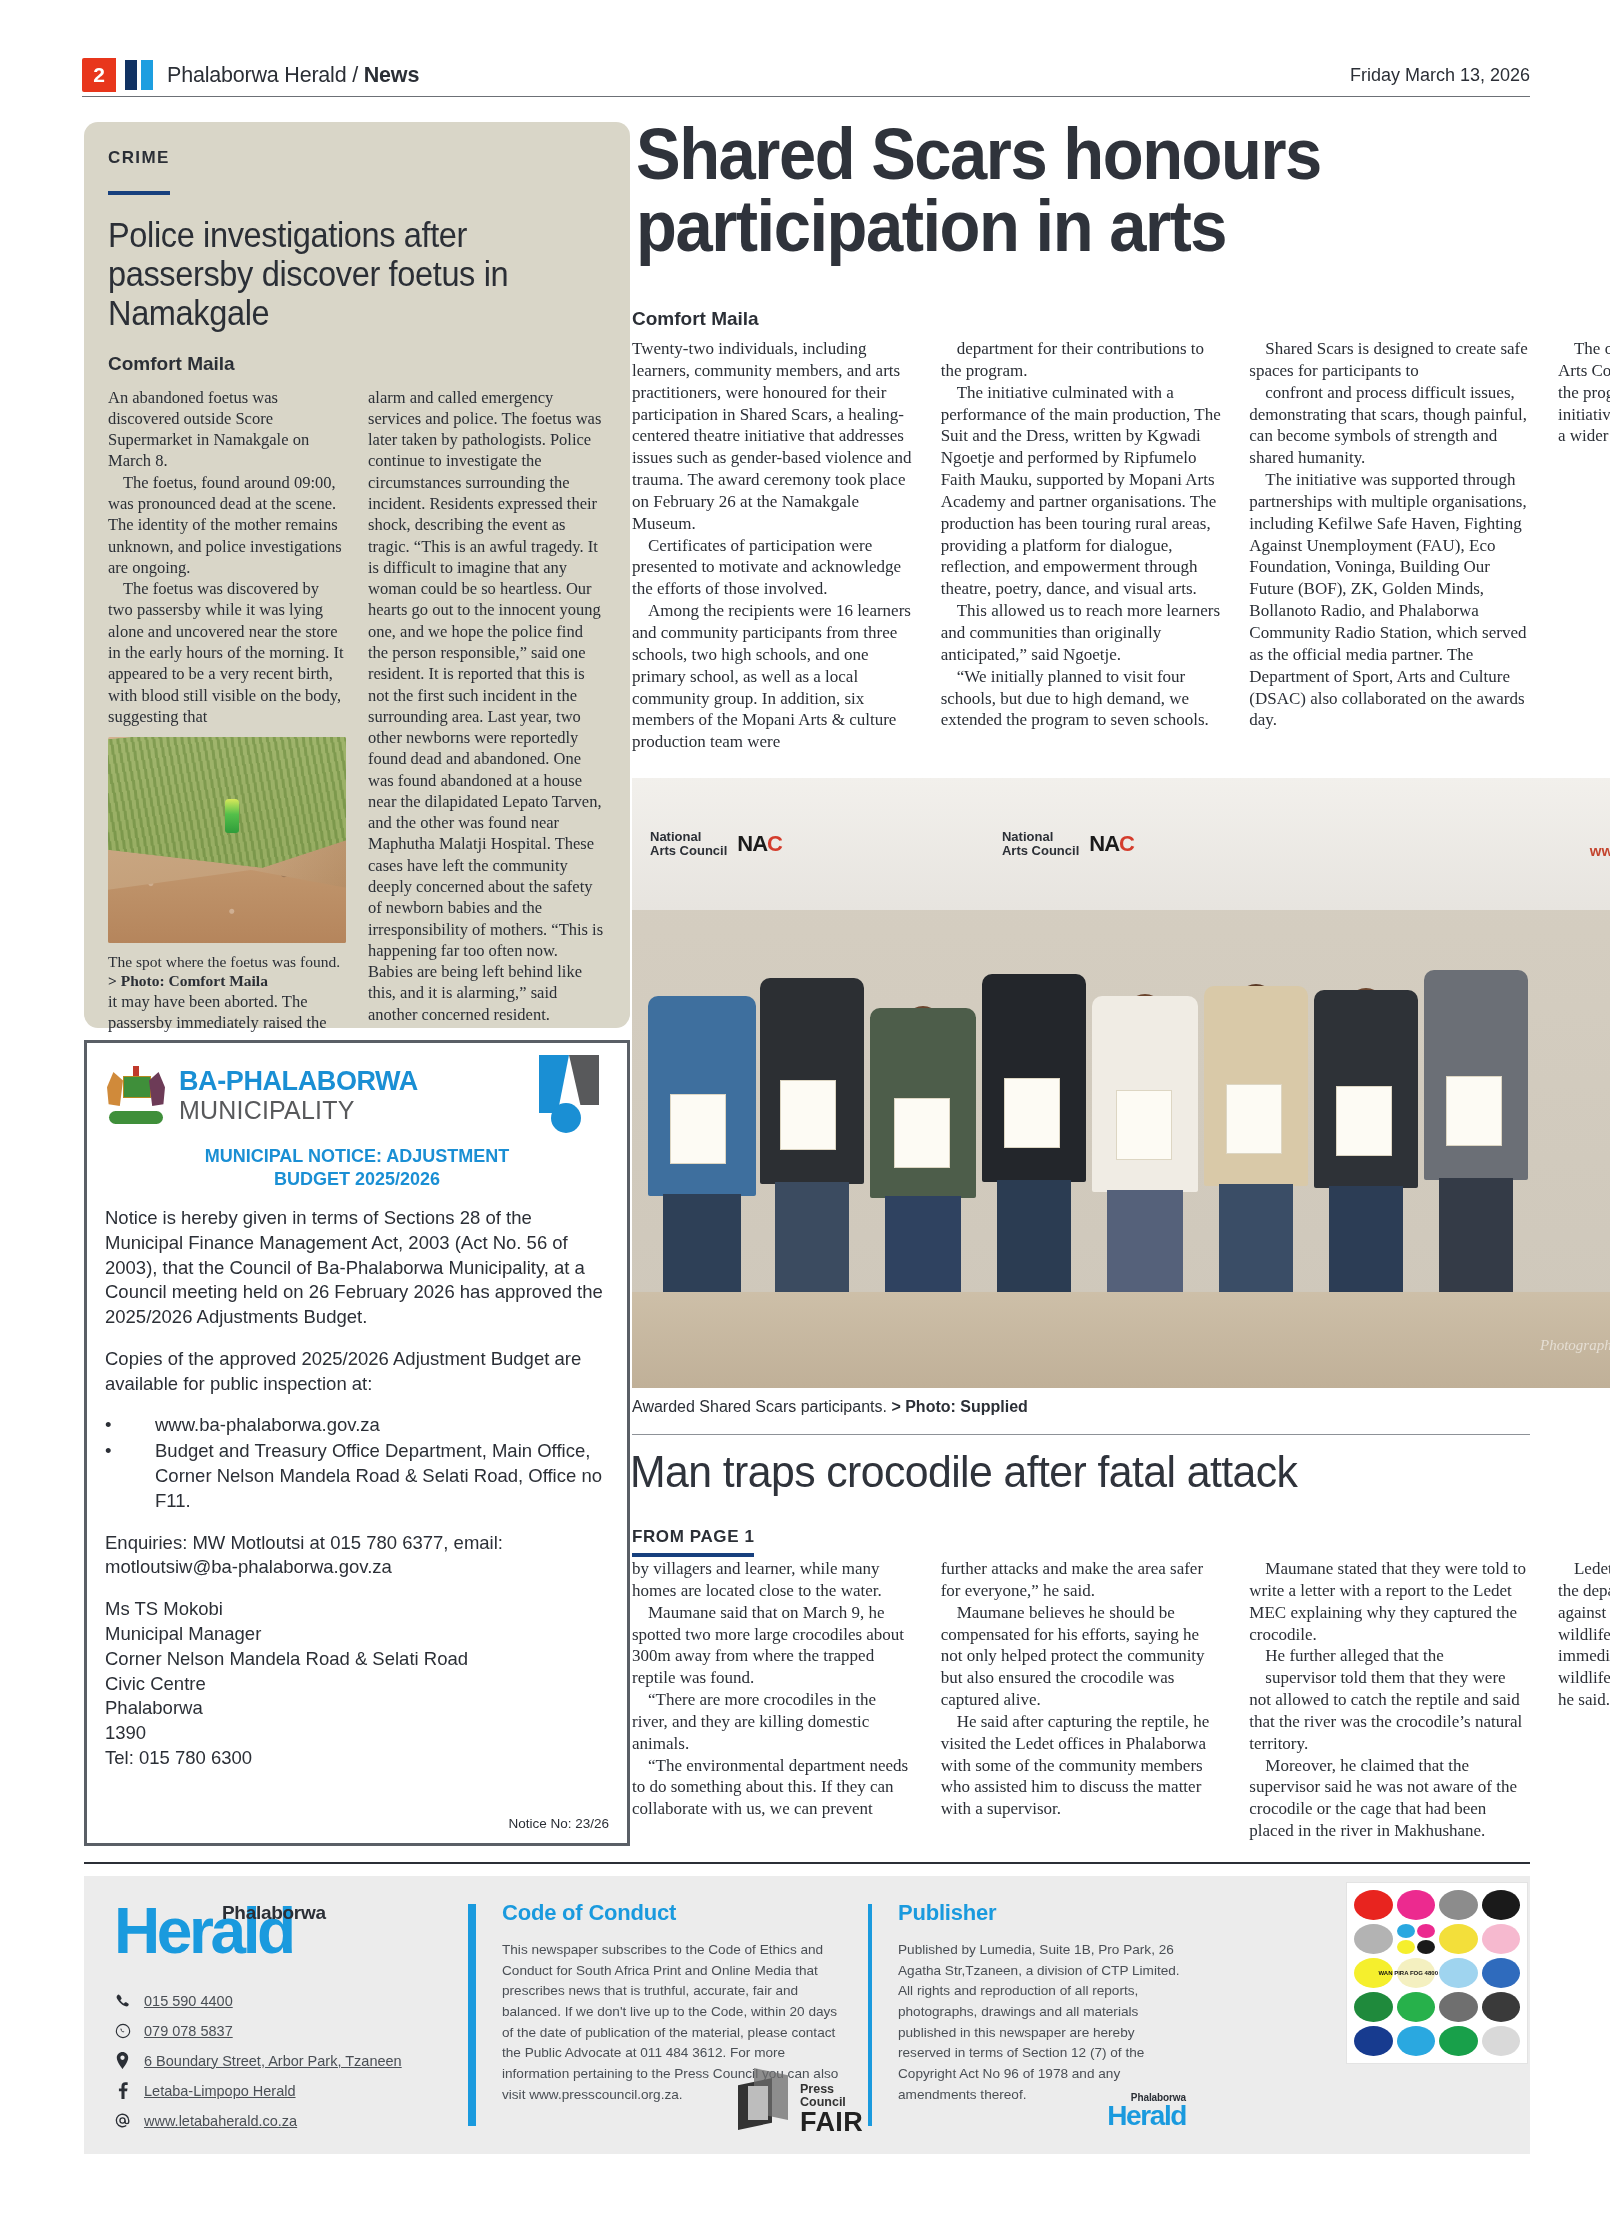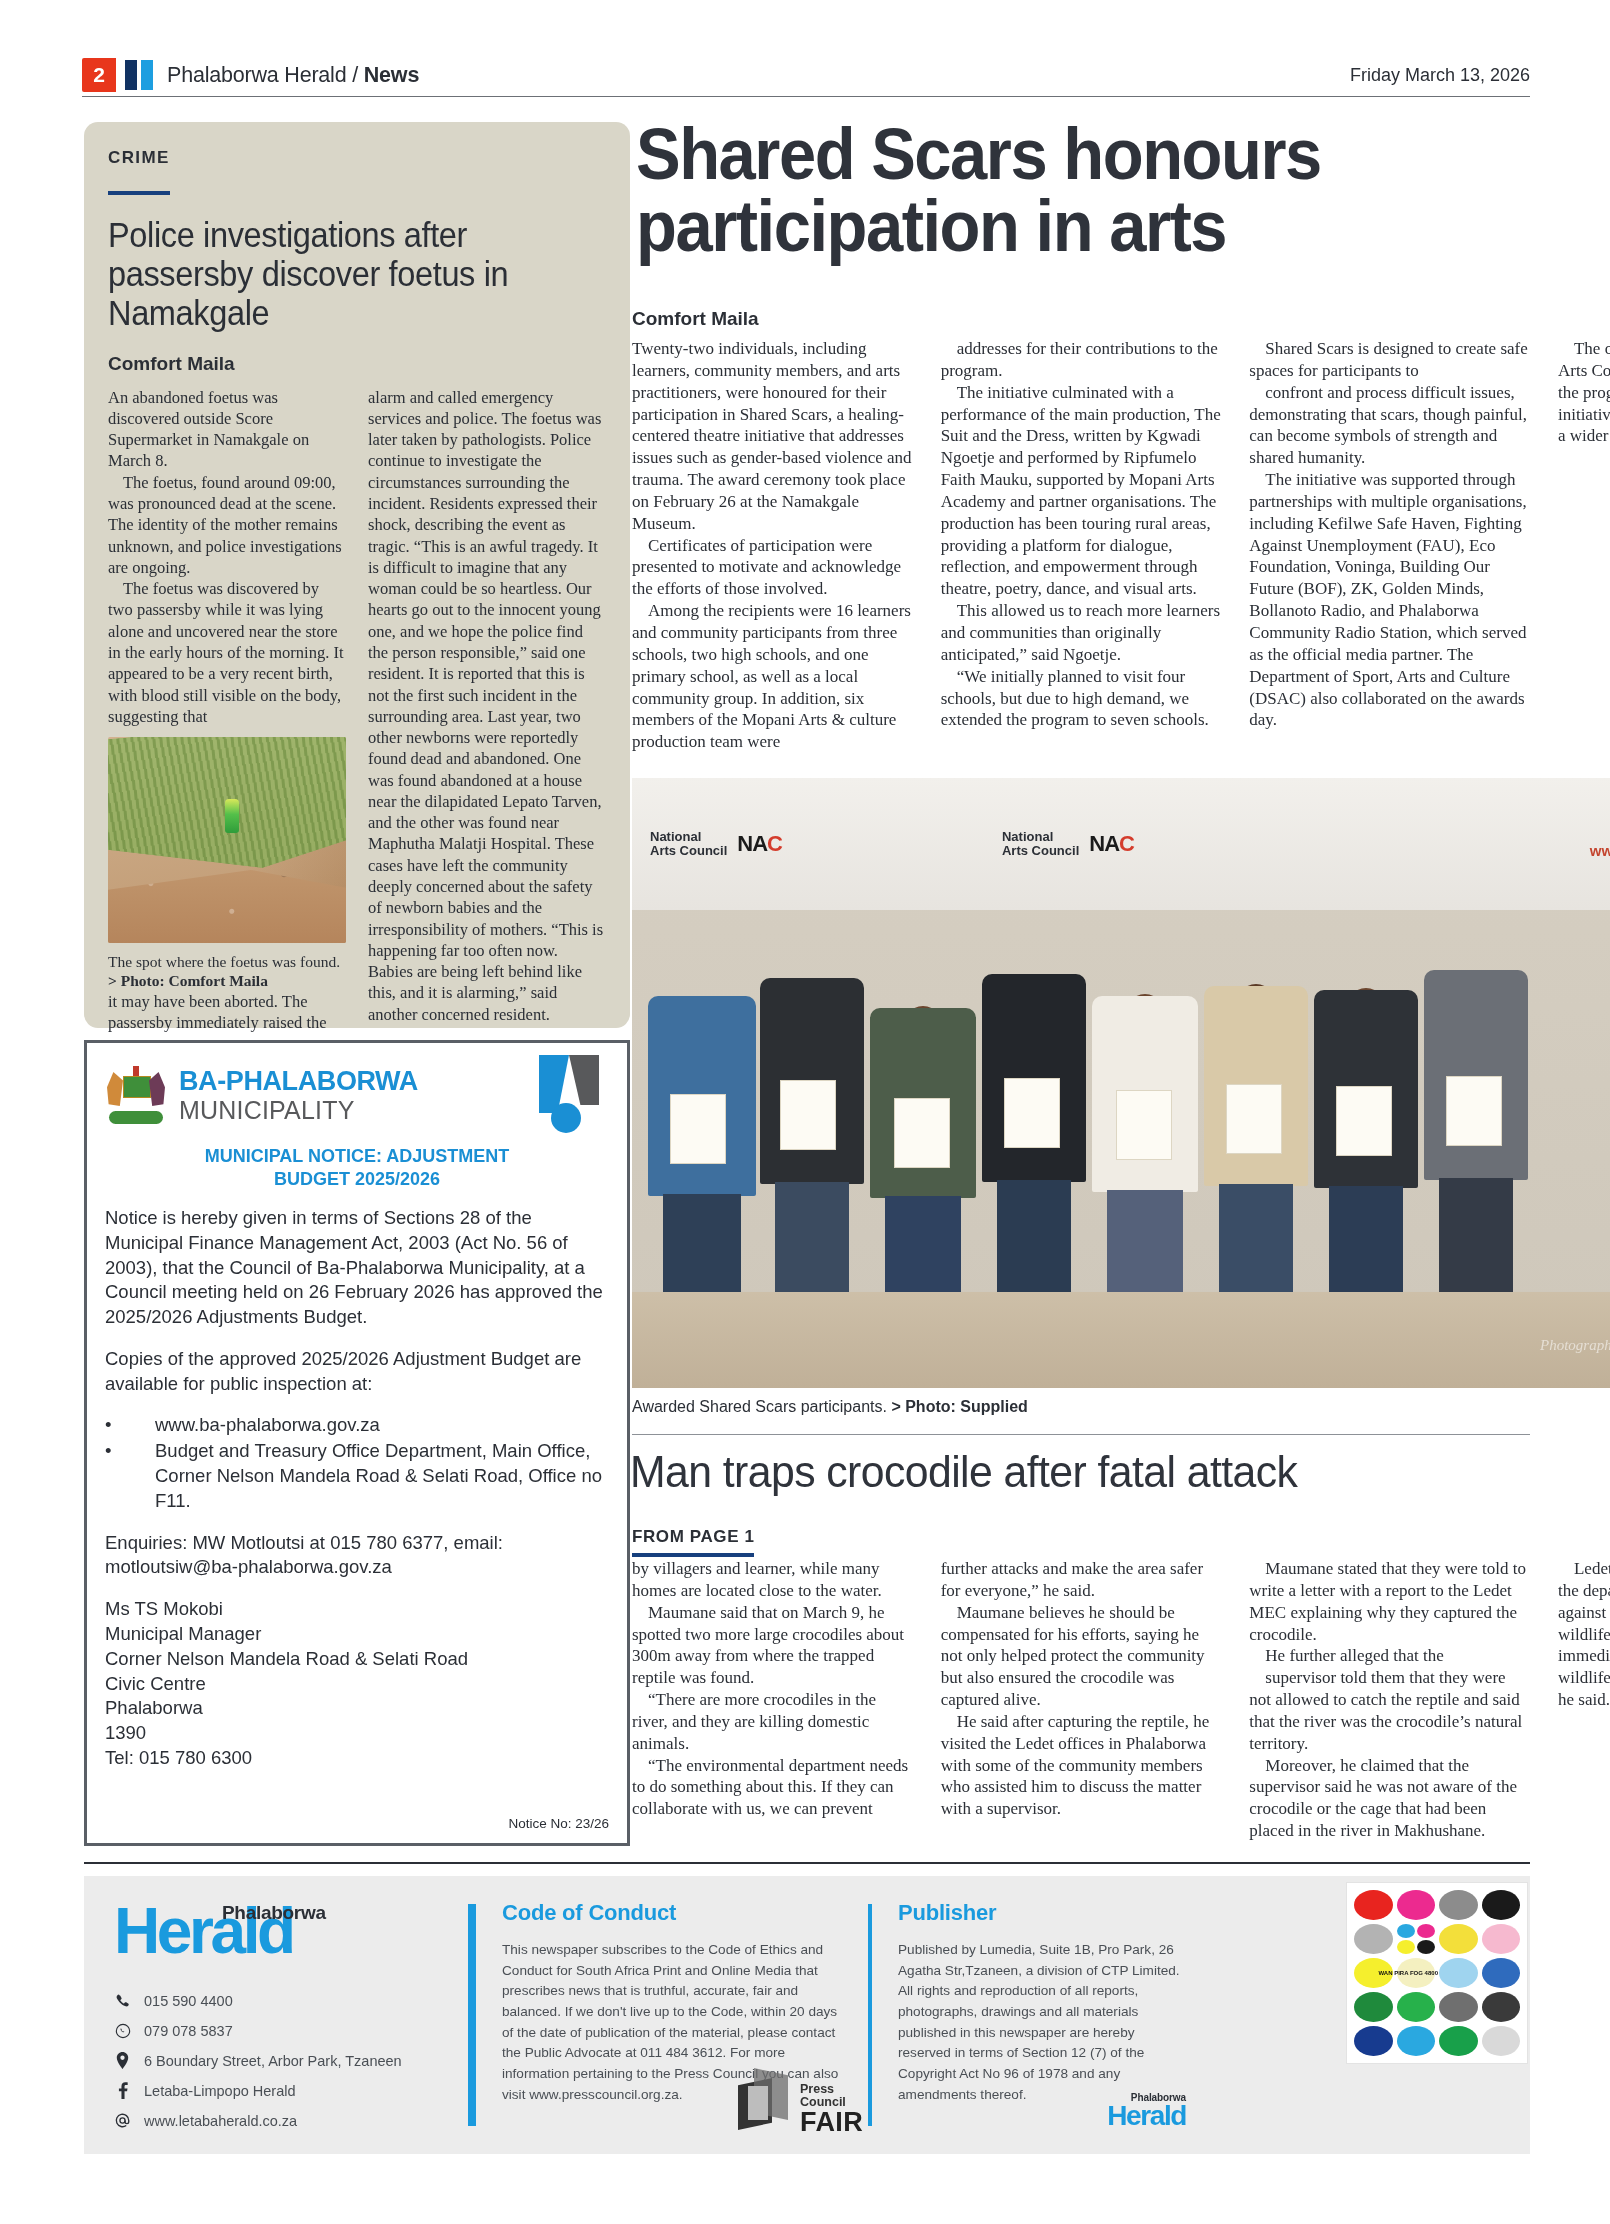--- a/index.html
+++ b/index.html
@@ -466,20 +466,21 @@
     letter-spacing: -0.3px;
   }
   .contact-list { margin-top: 24px; }
   .contact-row {
     display: flex;
     align-items: center;
     gap: 13px;
     margin-bottom: 13px;
     font-size: 14.5px;
     color: #4a4f55;
+    text-decoration: underline;
   }
   .ci {
     width: 17px; height: 17px;
     flex: 0 0 auto;
     display: flex;
     align-items: center;
     justify-content: center;
     color: #2b2f36;
   }
   .ci svg { display: block; }
@@ -657,21 +658,21 @@
     </div>
     <div class="notice-no">Notice No: 23/26</div>
   </div>
 
   <div class="main-head">Shared Scars honours participation in arts</div>
   <div class="main-byline">Comfort Maila</div>
   <div class="main-cols">
     <p>Twenty-two individuals, including learners, community members, and arts practitioners, were honoured for their participation in Shared Scars, a healing-centered theatre initiative that addresses issues such as gender-based violence and trauma. The award ceremony took place on February 26 at the Namakgale Museum.</p>
     <p>Certificates of participation were presented to motivate and acknowledge the efforts of those involved.</p>
     <p>Among the recipients were 16 learners and community participants from three schools, two high schools, and one primary school, as well as a local community group. In addition, six members of the Mopani Arts &amp; culture production team were</p>
-    <p>addresses for their contributions to the program.</p>
+    <p>department for their contributions to the program.</p>
     <p>The initiative culminated with a performance of the main production, The Suit and the Dress, written by Kgwadi Ngoetje and performed by Ripfumelo Faith Mauku, supported by Mopani Arts Academy and partner organisations. The production has been touring rural areas, providing a platform for dialogue, reflection, and empowerment through theatre, poetry, dance, and visual arts.</p>
     <p>This allowed us to reach more learners and communities than originally anticipated,” said Ngoetje.</p>
     <p>“We initially planned to visit four schools, but due to high demand, we extended the program to seven schools.</p>
     <p>Shared Scars is designed to create safe spaces for participants to</p>
     <p>confront and process difficult issues, demonstrating that scars, though painful, can become symbols of strength and shared humanity.</p>
     <p>The initiative was supported through partnerships with multiple organisations, including Kefilwe Safe Haven, Fighting Against Unemployment (FAU), Eco Foundation, Voninga, Building Our Future (BOF), ZK, Golden Minds, Bollanoto Radio, and Phalaborwa Community Radio Station, which served as the official media partner. The Department of Sport, Arts and Culture (DSAC) also collaborated on the awards day.</p>
     <p>The organisers thanked the National Arts Council of South Africa for funding the programme, which made the initiative possible and enabled it to reach a wider audience.</p>
   </div>
 
   <div class="main-photo">

